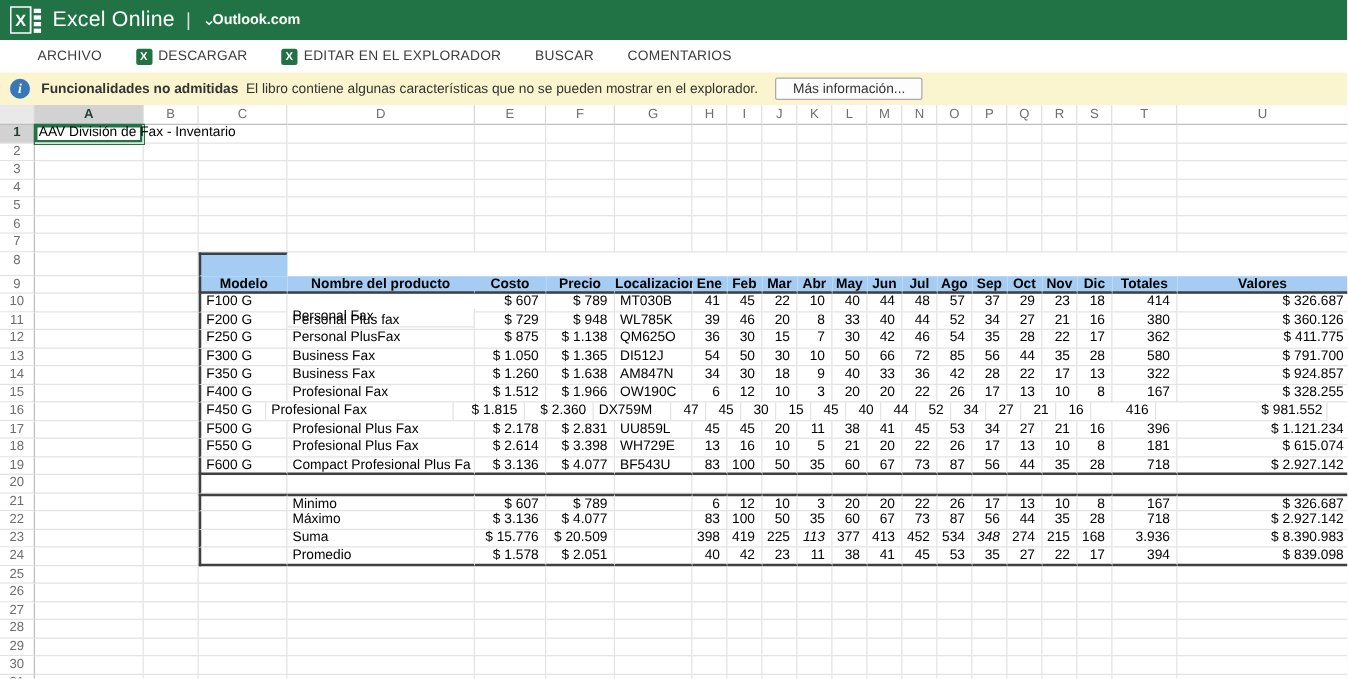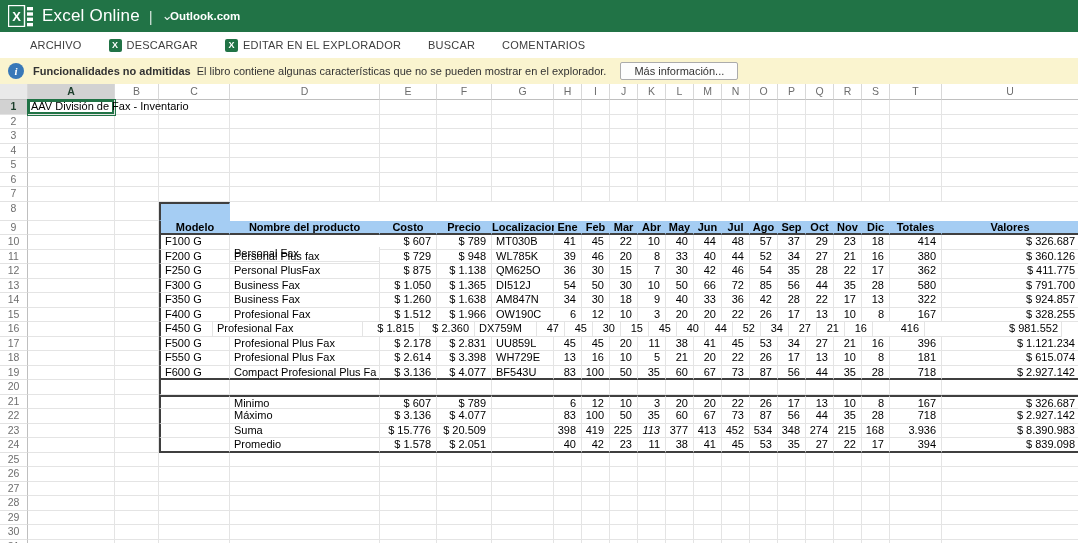--- a/index.html
+++ b/index.html
@@ -667,21 +667,21 @@
           <div class="cell r" style="width: 55px;">$ 20.509</div>
           <div class="cell" style="width: 62px;"></div>
           <div class="cell r" style="width: 28px;">398</div>
           <div class="cell r" style="width: 28px;">419</div>
           <div class="cell r" style="width: 28px;">225</div>
           <div class="cell r" style="width: 28px; font-style: italic;">113</div>
           <div class="cell r" style="width: 28px;">377</div>
           <div class="cell r" style="width: 28px;">413</div>
           <div class="cell r" style="width: 28px;">452</div>
           <div class="cell r" style="width: 28px;">534</div>
-          <div class="cell r" style="width: 28px;">348</div>
+          <div class="cell r" style="width: 28px; font-style: italic;">348</div>
           <div class="cell r" style="width: 28px;">274</div>
           <div class="cell r" style="width: 28px;">215</div>
           <div class="cell r" style="width: 28px;">168</div>
           <div class="cell r" style="width: 52px;">3.936</div>
           <div class="cell r val" style="width: 137px;">$ 8.390.983</div>
         </div>
         <div class="grow" style="height: 14.5px;">
           <div class="rh" style="width: 28px;">24</div>
           <div class="cell" style="width: 87px;"></div>
           <div class="cell" style="width: 44px;"></div>

